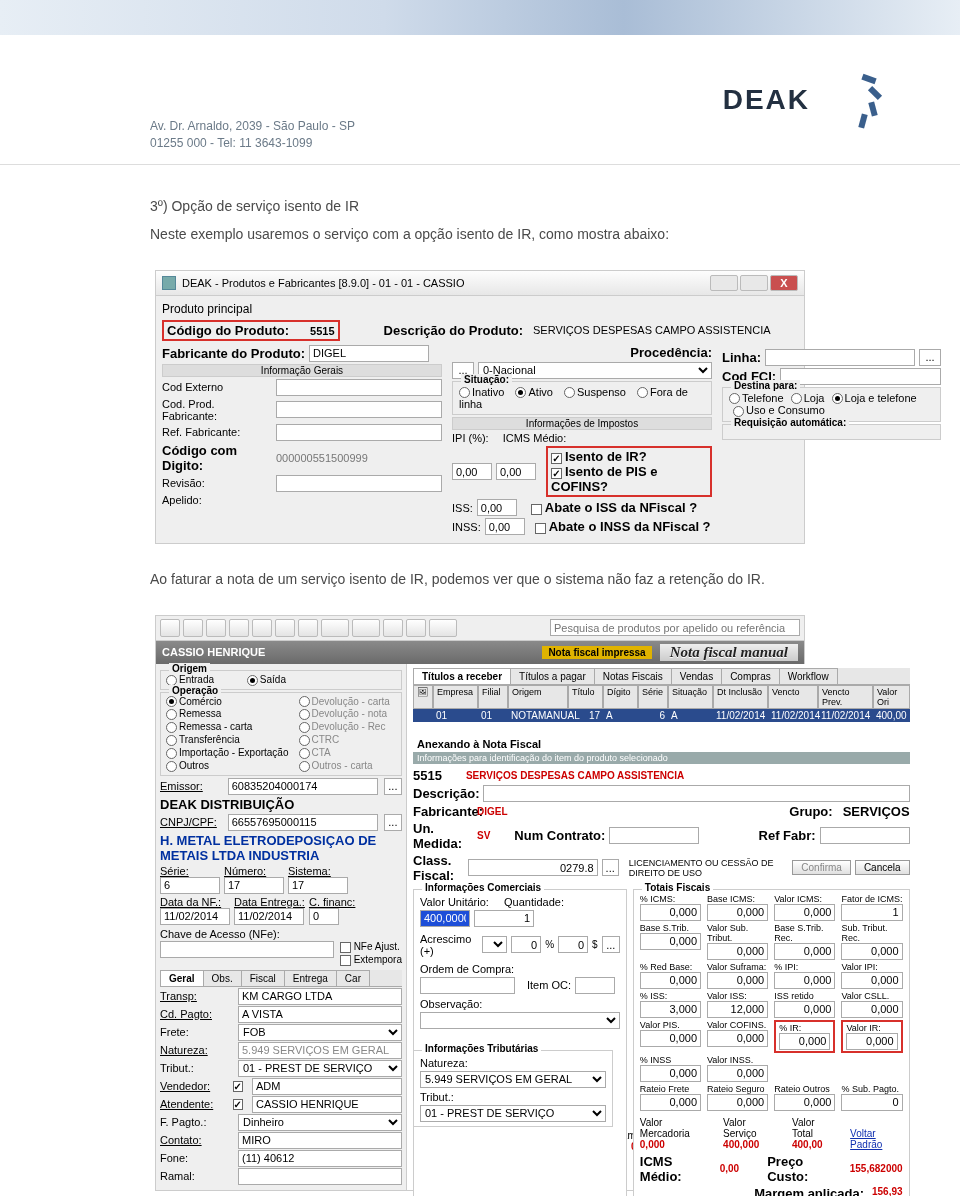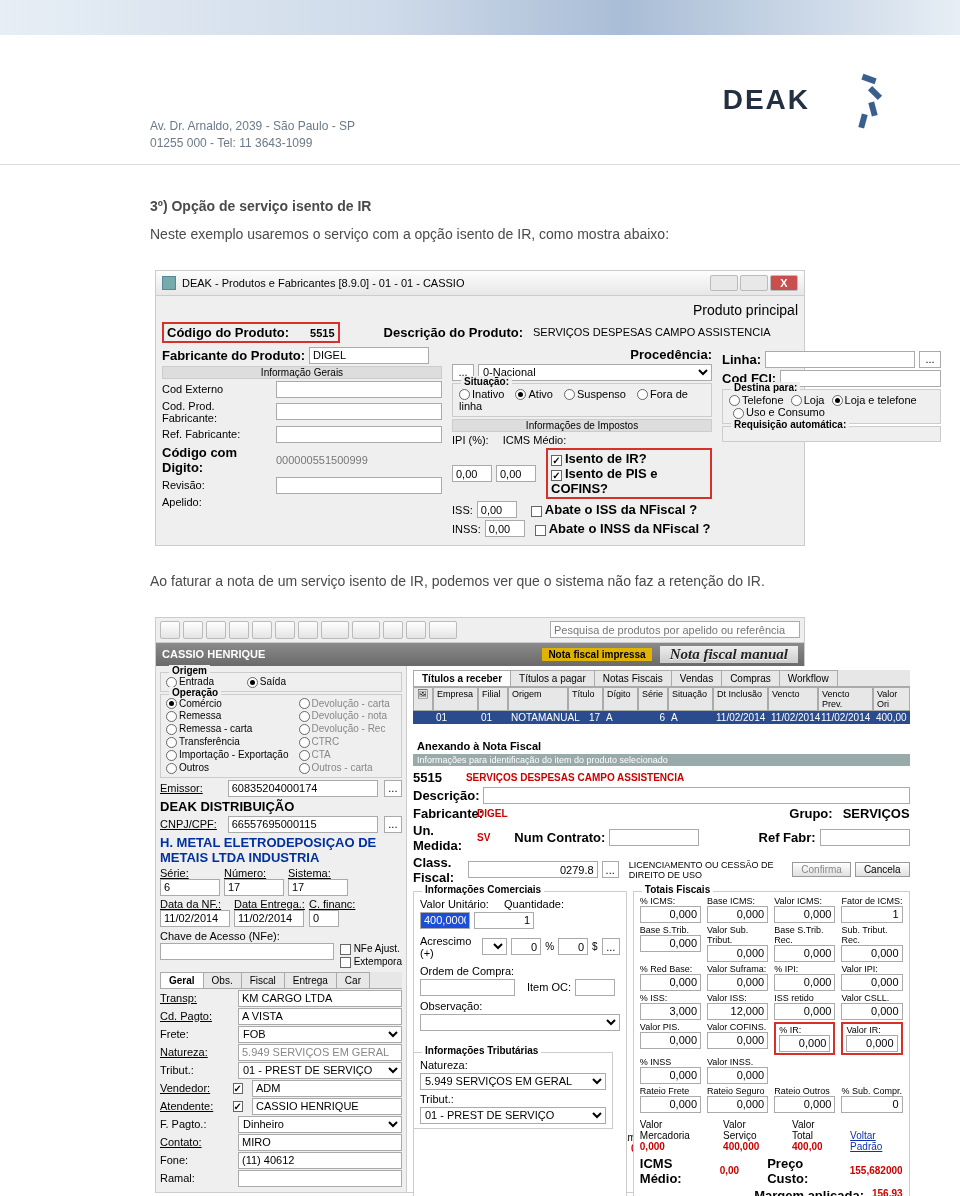--- a/index.html
+++ b/index.html
@@ -14,33 +14,33 @@
   .logo-text { font: 700 28px/1 Arial; letter-spacing: 2px; color: #233041; }
   .logo-arc { width: 60px; height: 60px; position: relative; }
   .logo-arc span { position: absolute; background: #3a5f8c; }
   .logo-arc span:nth-child(1){ width:14px;height:6px;left:42px;top:6px;transform:rotate(20deg);}
   .logo-arc span:nth-child(2){ width:14px;height:6px;left:48px;top:20px;transform:rotate(45deg);}
   .logo-arc span:nth-child(3){ width:14px;height:6px;left:46px;top:36px;transform:rotate(75deg);}
   .logo-arc span:nth-child(4){ width:14px;height:6px;left:36px;top:48px;transform:rotate(105deg);}
 
   
   .narrative { padding: 30px 150px 18px; font-size: 14px; color: #4a4a4a; line-height: 1.6; }
-  .narrative h3 { font-size: 14px; font-weight: 700; margin-bottom: 6px; }
+  .narrative h3 { font-size: 14px; font-weight: 400; margin-bottom: 6px; }
 
   
   .shot { margin: 6px 155px 10px; border: 1px solid #ccc; background: #efefef; font: 11px Tahoma, sans-serif; color: #000; }
   .shot2 { margin: 6px 155px 10px; border: 1px solid #ccc; background: #fff; font: 10px Tahoma, sans-serif; color: #000; }
   .titlebar { display: flex; align-items: center; background: linear-gradient(#fdfdfd,#e7e7e7); padding: 4px 6px; border-bottom:1px solid #ccc; }
   .titlebar .ico { width:14px;height:14px;background:#7aa; margin-right:6px; border:1px solid #589; }
   .winbtns { margin-left:auto; display:flex; gap:2px; }
   .winbtns span{ width:28px;height:16px;background:#e8e8e8;border:1px solid #bbb;border-radius:2px;}
   .winbtns .close-x{ background:#c94f4f; color:#fff; display:flex;align-items:center;justify-content:center;font:700 11px Arial; }
   
   .body1 { background:#efefef; padding:4px 6px; }
-  .center-tiny { text-align:right; font-size:14px; margin:2px 0 4px; }
+  .center-tiny { text-align:left; font-size:12px; margin:2px 0 4px; }
   .row { display:flex; align-items:center; gap:4px; margin:2px 0; }
   .lbl { font-size:11px; }
   .lbl-b { font-weight:700; font-size:13px; }
   .inp { height:17px; border:1px solid #aaa; background:#fff; padding:0 3px; font-size:11px; }
   .cbo { height:17px; border:1px solid #aaa; background:#fff; font-size:11px; }
   .grp { border:1px solid #ccc; padding:4px 6px 4px; margin:2px 0; position:relative; background:#efefef; }
   .grp-title { position:absolute; top:-8px; left:8px; background:#efefef; font-size:10px; padding:0 3px; font-weight:700; }
   .redbox { border:2px solid #d7302b; padding:1px 3px; }
   .sep-label { background:#ddd; text-align:center; font-size:10px; border:1px solid #ccc; margin:2px 0; }
   .radio { width:11px;height:11px;border:1px solid #666;border-radius:50%;display:inline-block;vertical-align:middle;margin-right:2px;background:#fff; }
@@ -517,21 +517,21 @@
             <div class="tot-cell redbox"><div class="lbl-s">Valor IR:</div><input class="inp" value="0,000" style=""></div>
 
             <div class="tot-cell"><div class="lbl-s">% INSS</div><input class="inp" value="0,000" style=""></div>
             <div class="tot-cell"><div class="lbl-s">Valor INSS.</div><input class="inp" value="0,000" style=""></div>
             <div class="tot-cell"></div>
               <div class="tot-cell"></div>
 
             <div class="tot-cell"><div class="lbl-s">Rateio Frete</div><input class="inp" value="0,000" style=""></div>
             <div class="tot-cell"><div class="lbl-s">Rateio Seguro</div><input class="inp" value="0,000" style=""></div>
             <div class="tot-cell"><div class="lbl-s">Rateio Outros</div><input class="inp" value="0,000" style=""></div>
-            <div class="tot-cell"><div class="lbl-s">% Sub. Compr.</div><input class="inp" value="0" style=""></div>
+            <div class="tot-cell"><div class="lbl-s">% Sub. Pagto.</div><input class="inp" value="0" style=""></div>
           </div>
 
           <div style="display:flex;gap:18px;margin-top:6px;align-items:flex-end">
             <div>
                 <div class="lbl-s">Valor Mercadoria</div>
                 <div class="redval">0,000</div>
               </div>
             <div>
                 <div class="lbl-s">Valor Serviço</div>
                 <div class="redval">400,000</div>

